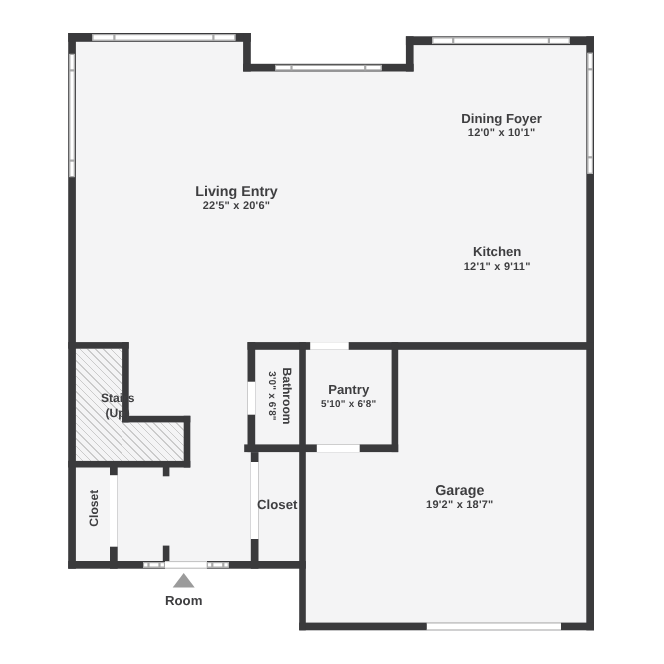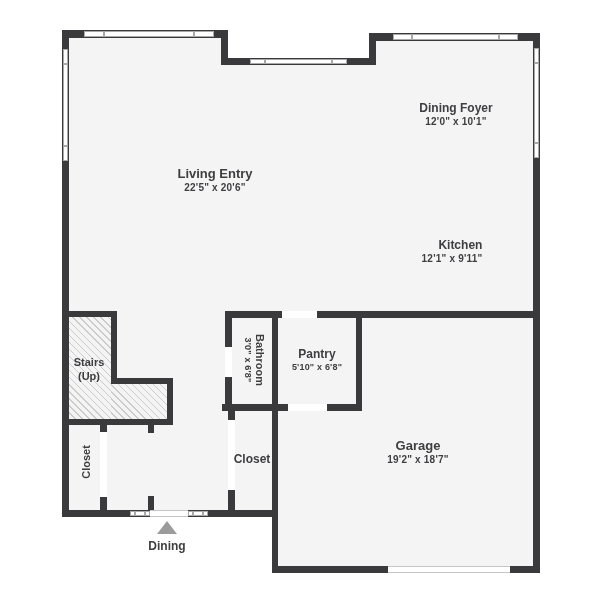--- a/index.html
+++ b/index.html
@@ -104,50 +104,50 @@
   <div class="room-label" style="left:215px;top:166px;">
     <span class="room-name">Living Entry</span>
     <span class="room-dims">22'5" x 20'6"</span>
   </div>
 
   <div class="room-label" style="left:456px;top:101px;">
     <span class="room-name md">Dining Foyer</span>
     <span class="room-dims">12'0" x 10'1"</span>
   </div>
 
-  <div class="room-label" style="left:452px;top:238px;text-align:right;">
+  <div class="room-label" style="left:452px;top:222px;">
     <span class="room-name md">Kitchen</span>
     <span class="room-dims">12'1" x 9'11"</span>
   </div>
 
   <div class="room-label" style="left:317px;top:347px;">
     <span class="room-name md">Pantry</span>
     <span class="room-dims sm">5'10" x 6'8"</span>
   </div>
 
   <div class="room-label" style="left:418px;top:438px;">
     <span class="room-name">Garage</span>
     <span class="room-dims">19'2" x 18'7"</span>
   </div>
 
 
-  <div class="room-label" style="left:89px;top:356px;">
+  <div class="room-label" style="left:107px;top:356px;">
     <span class="room-name sm">Stairs</span>
     <span class="room-name sm">(Up)</span>
   </div>
 
   <div class="room-label" style="left:252px;top:452px;">
     <span class="room-name md">Closet</span>
   </div>
 
   <div class="rot-label rot-ccw" style="left:86px;top:462px;">
     <span class="room-name sm">Closet</span>
   </div>
 
   <div class="rot-label rot-cw" style="left:254px;top:360px;">
     <span class="room-name sm">Bathroom</span>
     <span class="room-dims sm">3'0" x 6'8"</span>
   </div>
 
   <div class="entry-arrow" style="left:167px;top:521px;"></div>
-  <div class="entry-text" style="left:167px;top:539px;">Dining</div>
+  <div class="entry-text" style="left:167px;top:539px;">Room</div>
 
 </div>
 
 </body></html>

